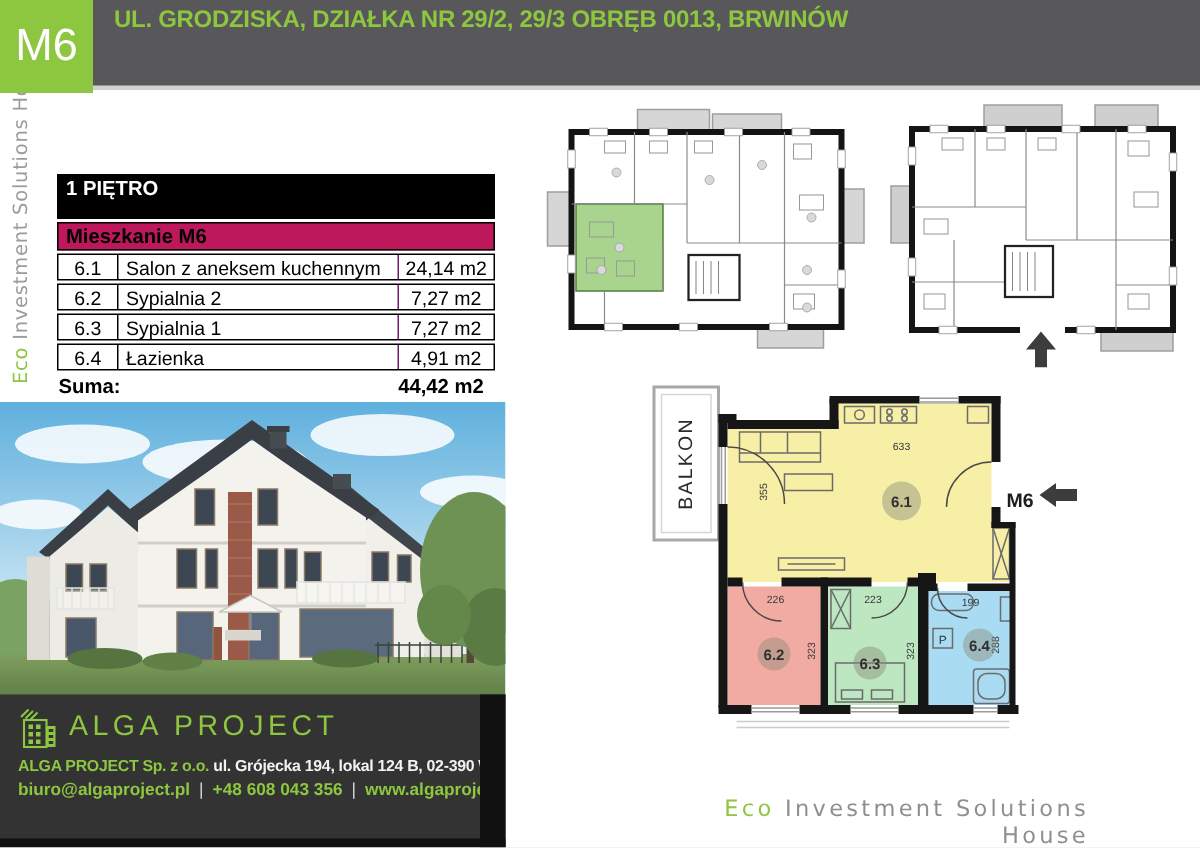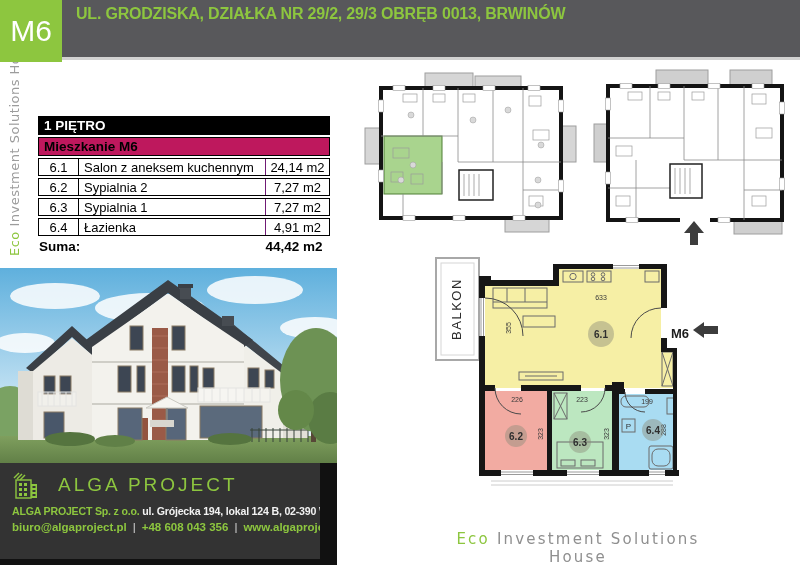--- a/index.html
+++ b/index.html
@@ -17,48 +17,48 @@
 
   
   .vbrand { position:absolute; left:7px; top:256px; transform:rotate(-90deg); transform-origin:0 0;
             font-family:"DejaVu Sans", sans-serif; font-size:13px; letter-spacing:0.5px;
             color:#9c9c9c; white-space:nowrap; }
   .vbrand .eco, .hbrand .eco { color:#8dc63f; }
 
   
   .area-table { position:absolute; left:38px; top:116px; width:292px; font-size:13px; }
   .thead1 { background:#000; color:#fff; font-weight:bold; font-size:13.5px; border:1px solid #000;
-            padding:1px 5px; height:19px; }
+            padding:1px 5px; height:30px; }
   .thead2 { background:#be185d; color:#000; font-weight:bold; font-size:13.5px; border:1px solid #000;
             margin-top:2px; padding:1px 5px; height:19px; }
   .trow { display:flex; border:1px solid #000; background:#fff; margin-top:2px; height:18px; align-items:stretch; }
   .trow .c-no { width:40px; border-right:1px solid #000; display:flex; align-items:center; justify-content:center; }
   .trow .c-name { flex:1; display:flex; align-items:center; padding-left:5px; }
   .trow .c-area { width:64px; border-left:1px solid #701a75; display:flex; align-items:center; justify-content:center; }
   .suma { display:flex; justify-content:space-between; align-items:flex-start; font-weight:bold; font-size:13.5px; margin-top:3px; padding-left:1px; }
   .suma .v { width:72px; text-align:center; }
 
   
   .miniplan-left  { position:absolute; left:363px; top:70px; }
   .miniplan-right { position:absolute; left:592px; top:68px; }
   .photo { position:absolute; left:0; top:268px; }
   .mainplan { position:absolute; left:433px; top:252px; }
 
   
   .contact { position:absolute; left:0; top:463px; width:337px; height:102px; background:#333333;
              border-right:17px solid #111; border-bottom:6px solid #111; padding:7px 0 0 12px; overflow:hidden; }
-  .logo-row { display:flex; align-items:center; gap:18px; }
+  .logo-row { display:flex; align-items:center; gap:6px; }
   .logo-text { color:#8dc63f; font-size:19px; letter-spacing:3px; font-weight:400; }
   .c-line2 { margin-top:5px; font-size:10.6px; font-weight:bold; color:#f2f2f2; white-space:nowrap; letter-spacing:-0.2px; }
   .c-line2 .company { color:#8dc63f; }
   .c-line3 { margin-top:4px; font-size:11.5px; font-weight:bold; color:#8dc63f; white-space:nowrap; }
   .c-line3 .sep { color:#d9d9d9; padding:0 6px; font-weight:normal; }
 
   
-  .hbrand { position:absolute; left:430px; top:530px; width:296px; text-align:center;
+  .hbrand { position:absolute; left:430px; top:530px; width:296px; text-align:right;
             font-family:"DejaVu Sans", sans-serif; font-size:15px; letter-spacing:2.2px; color:#8f8f8f; }
 
   svg text { font-family:"Liberation Sans", sans-serif; }
 </style>
 </head>
 <body>
 
 <div class="page">
 
   <div class="badge">

